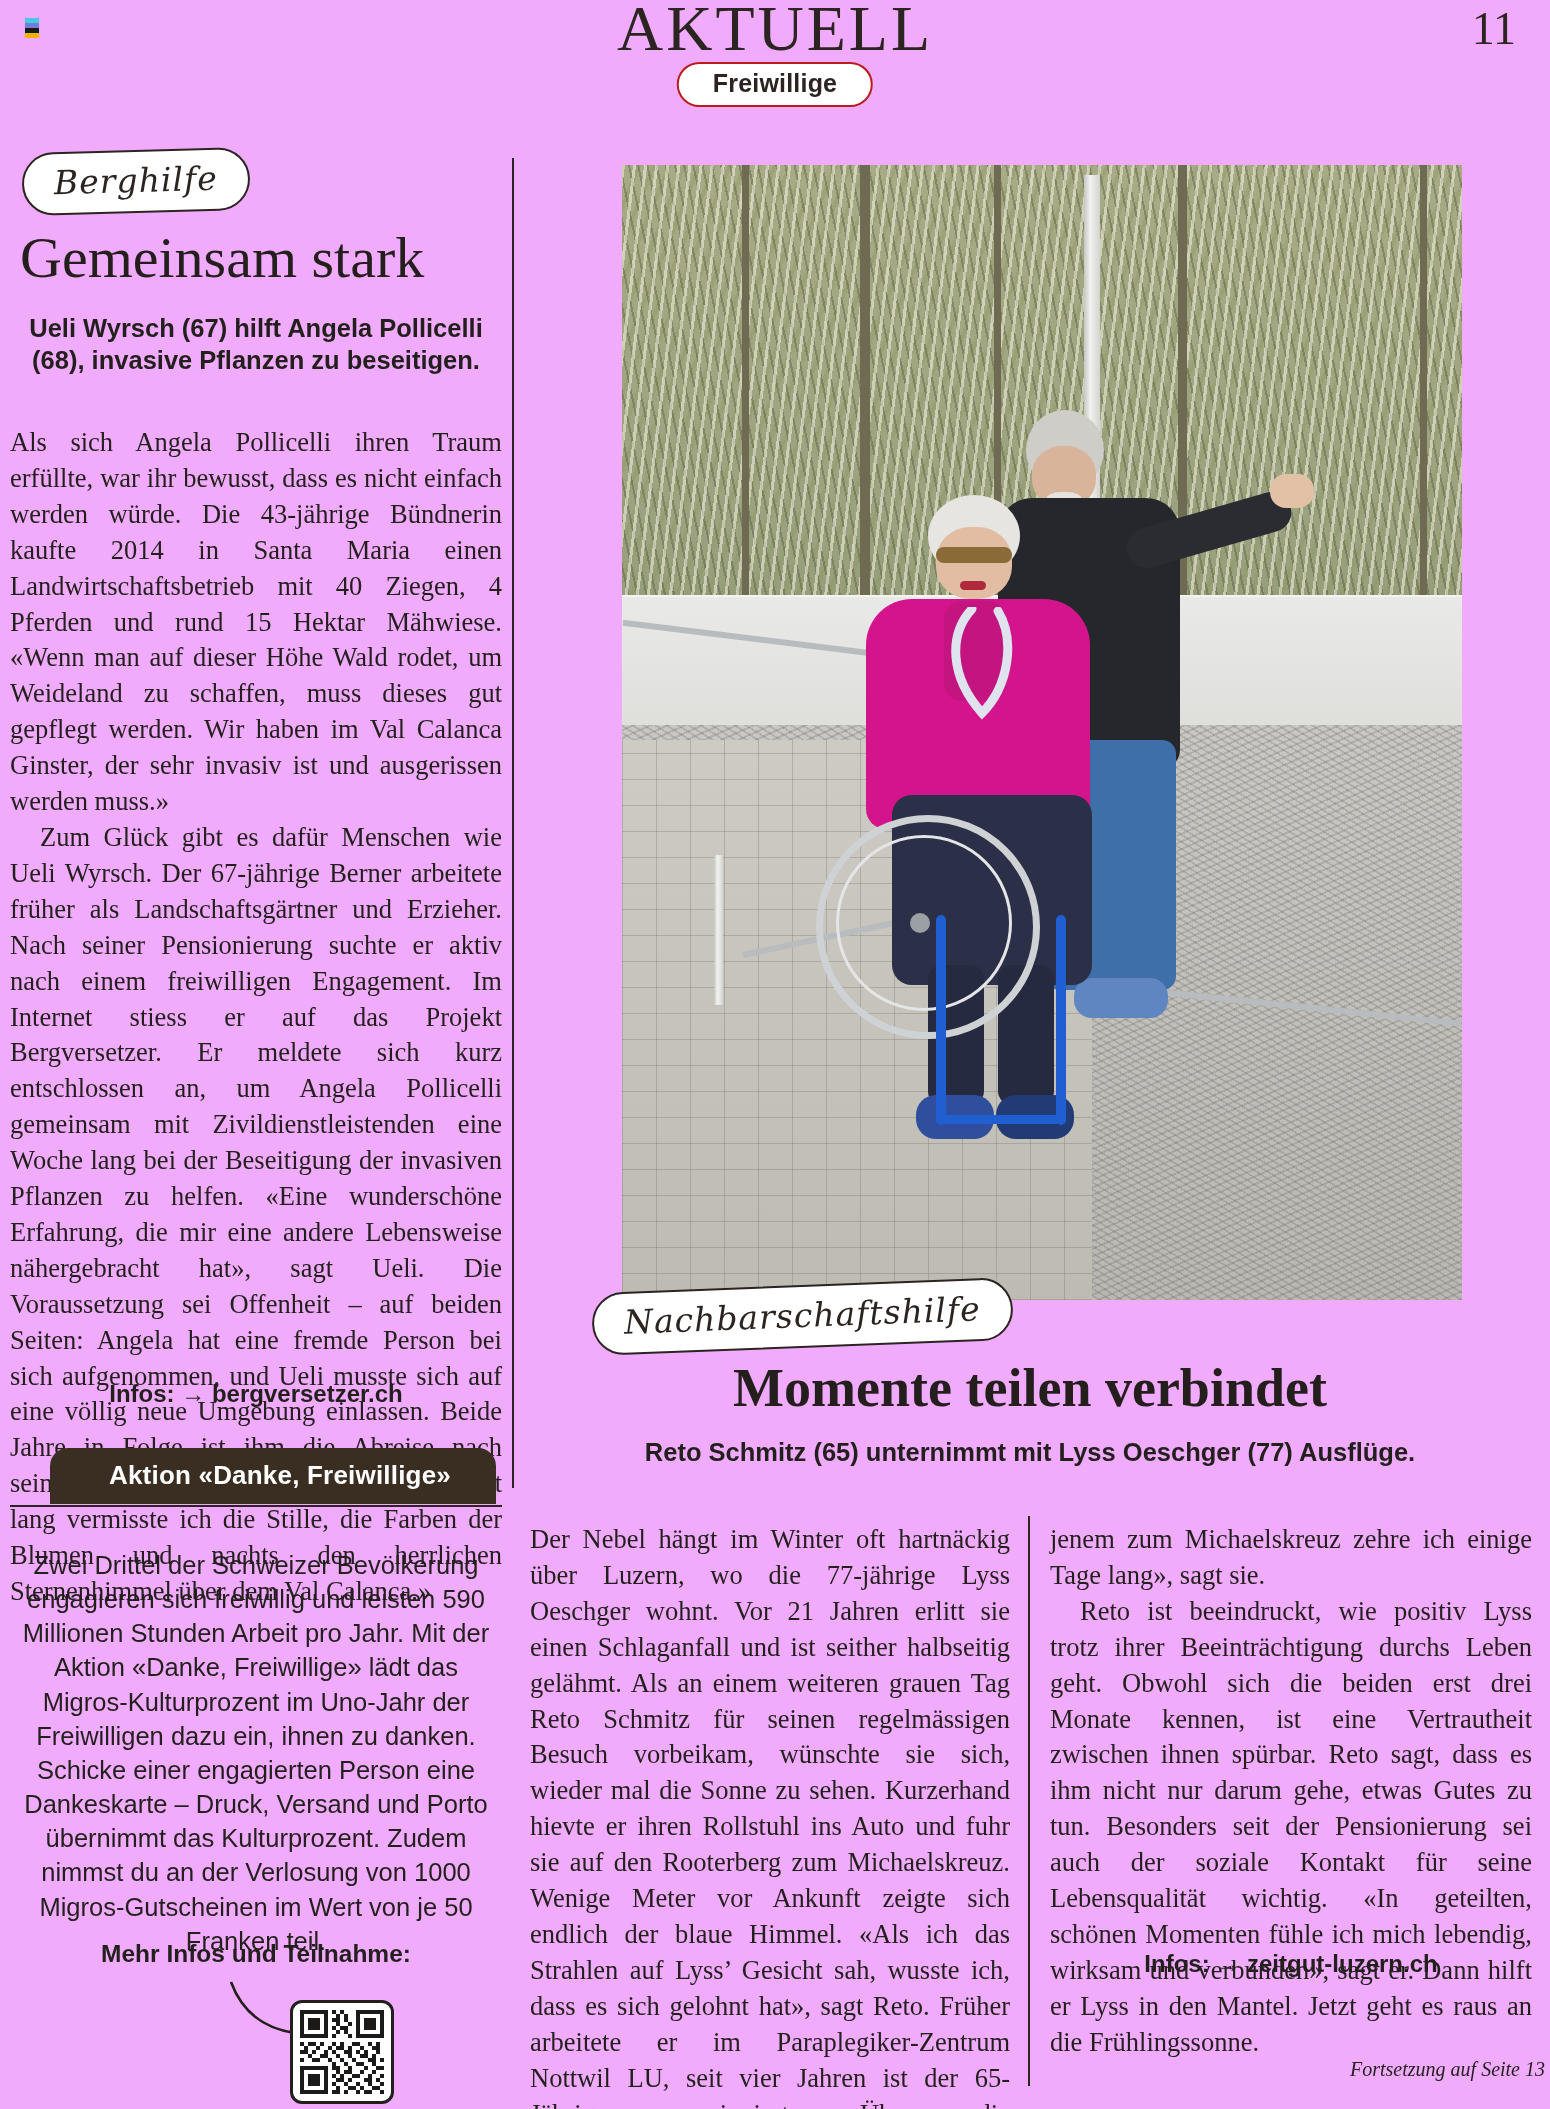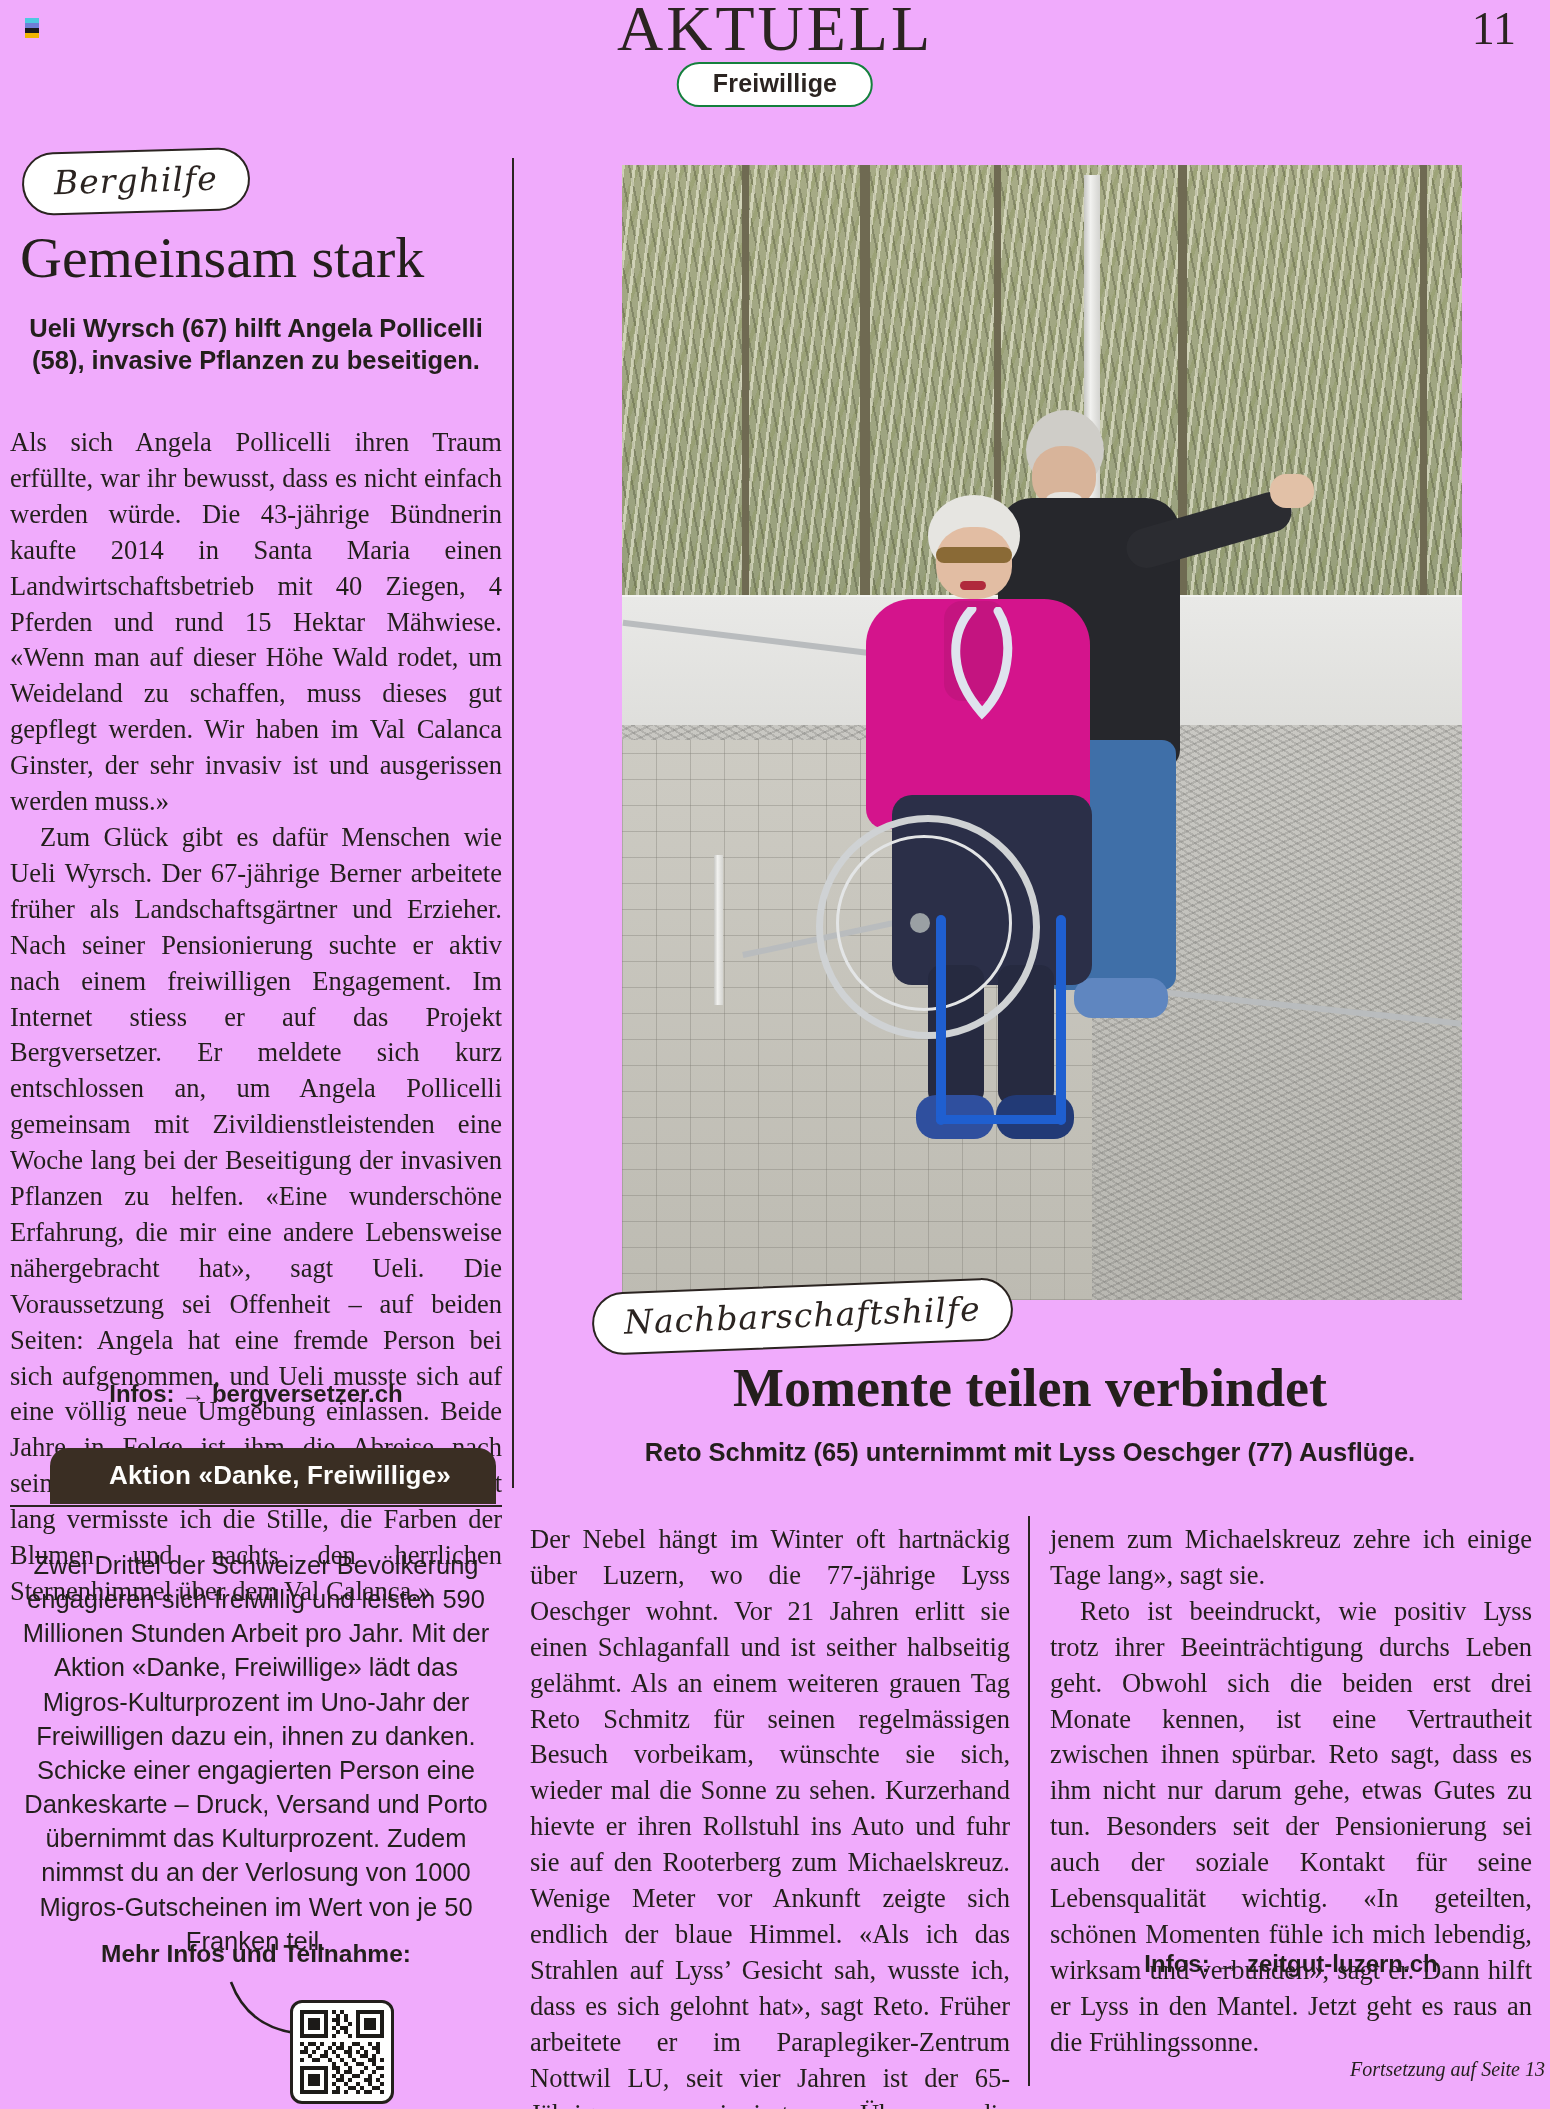--- a/index.html
+++ b/index.html
@@ -44,21 +44,21 @@
     right: 34px; top: 2px;
     font-family: "Liberation Serif", serif;
     font-size: 46px;
     color: #2b2421;
   }
   .pill-section {
     position: absolute;
     left: 50%;
     transform: translateX(-50%);
     top: 62px;
-    border: 2px solid #15803d;
+    border: 2px solid #b91c1c;
     border-radius: 40px;
     padding: 5px 34px 7px 34px;
     background: #fff;
     font-family: "Liberation Sans", sans-serif;
     font-size: 25px;
     font-weight: 600;
     letter-spacing: .2px;
     color: #2b2421;
   }
 
@@ -250,21 +250,21 @@
   <div class="pill-section">Freiwillige</div>
 
   <div class="vrule" style="left:512px; top:158px; height:1330px;"></div>
 
   <div class="vrule" style="left:1028px; top:1516px; height:570px;"></div>
 
   <div class="badge-script" style="left:22px; top:150px; transform:rotate(-1.6deg);">Berghilfe</div>
 
   <h1 class="headline-serif" style="position:absolute; left:20px; top:228px; width:470px;">Gemeinsam stark</h1>
 
-  <p class="standfirst" style="position:absolute; left:20px; top:312px; width:472px; text-align:center;">Ueli Wyrsch (67) hilft Angela Pollicelli (58), invasive Pflanzen zu beseitigen.</p>
+  <p class="standfirst" style="position:absolute; left:20px; top:312px; width:472px; text-align:center;">Ueli Wyrsch (67) hilft Angela Pollicelli (68), invasive Pflanzen zu beseitigen.</p>
 
   <div class="body-serif" style="position:absolute; left:10px; top:425px; width:492px;">
     <p>Als sich Angela Pollicelli ihren Traum erfüllte, war ihr bewusst, dass es nicht einfach werden würde. Die 43-jährige Bündnerin kaufte 2014 in Santa Maria einen Landwirtschaftsbetrieb mit 40 Ziegen, 4 Pferden und rund 15 Hektar Mähwiese. «Wenn man auf dieser Höhe Wald rodet, um Weideland zu schaffen, muss dieses gut gepflegt werden. Wir haben im Val Calanca Ginster, der sehr invasiv ist und ausgerissen werden muss.»</p>
     <p>Zum Glück gibt es dafür Menschen wie Ueli Wyrsch. Der 67-jährige Berner arbeitete früher als Landschaftsgärtner und Erzieher. Nach seiner Pensionierung suchte er aktiv nach einem freiwilligen Engagement. Im Internet stiess er auf das Projekt Bergversetzer. Er meldete sich kurz entschlossen an, um Angela Pollicelli gemeinsam mit Zivildienstleistenden eine Woche lang bei der Beseitigung der invasiven Pflanzen zu helfen. «Eine wunderschöne Erfahrung, die mir eine andere Lebensweise nähergebracht hat», sagt Ueli. Die Voraussetzung sei Offenheit – auf beiden Seiten: Angela hat eine fremde Person bei sich aufgenommen, und Ueli musste sich auf eine völlig neue Umgebung einlassen. Beide Jahre in Folge ist ihm die Abreise nach seinem Einsatz schwergefallen. «Eine Zeit lang vermisste ich die Stille, die Farben der Blumen und nachts den herrlichen Sternenhimmel über dem Val Calanca.»</p>
   </div>
 
   <div class="infos-line" style="position:absolute; left:10px; top:1380px; width:492px;">
     <span>Infos:</span>
     <span>→</span>
     <span>bergversetzer.ch</span>

